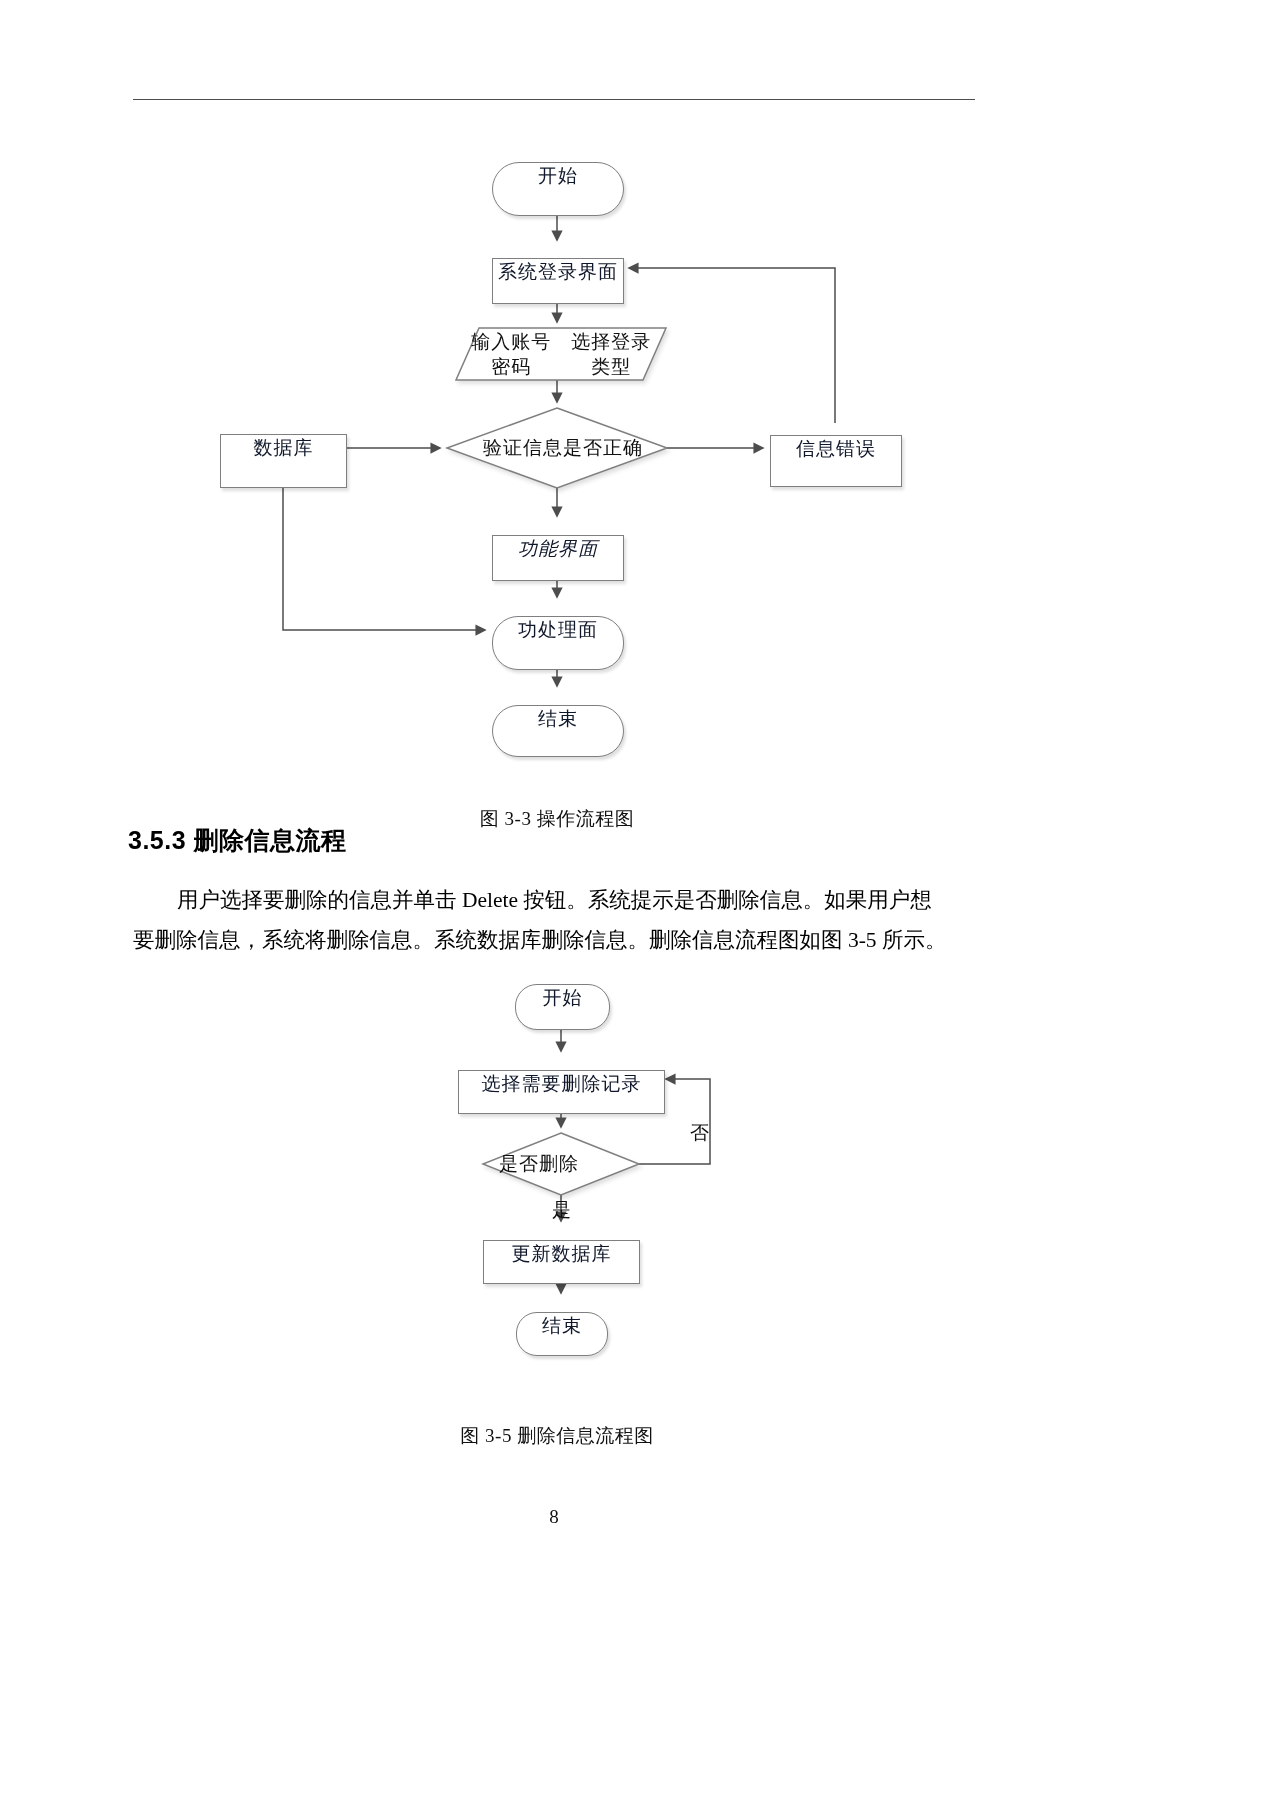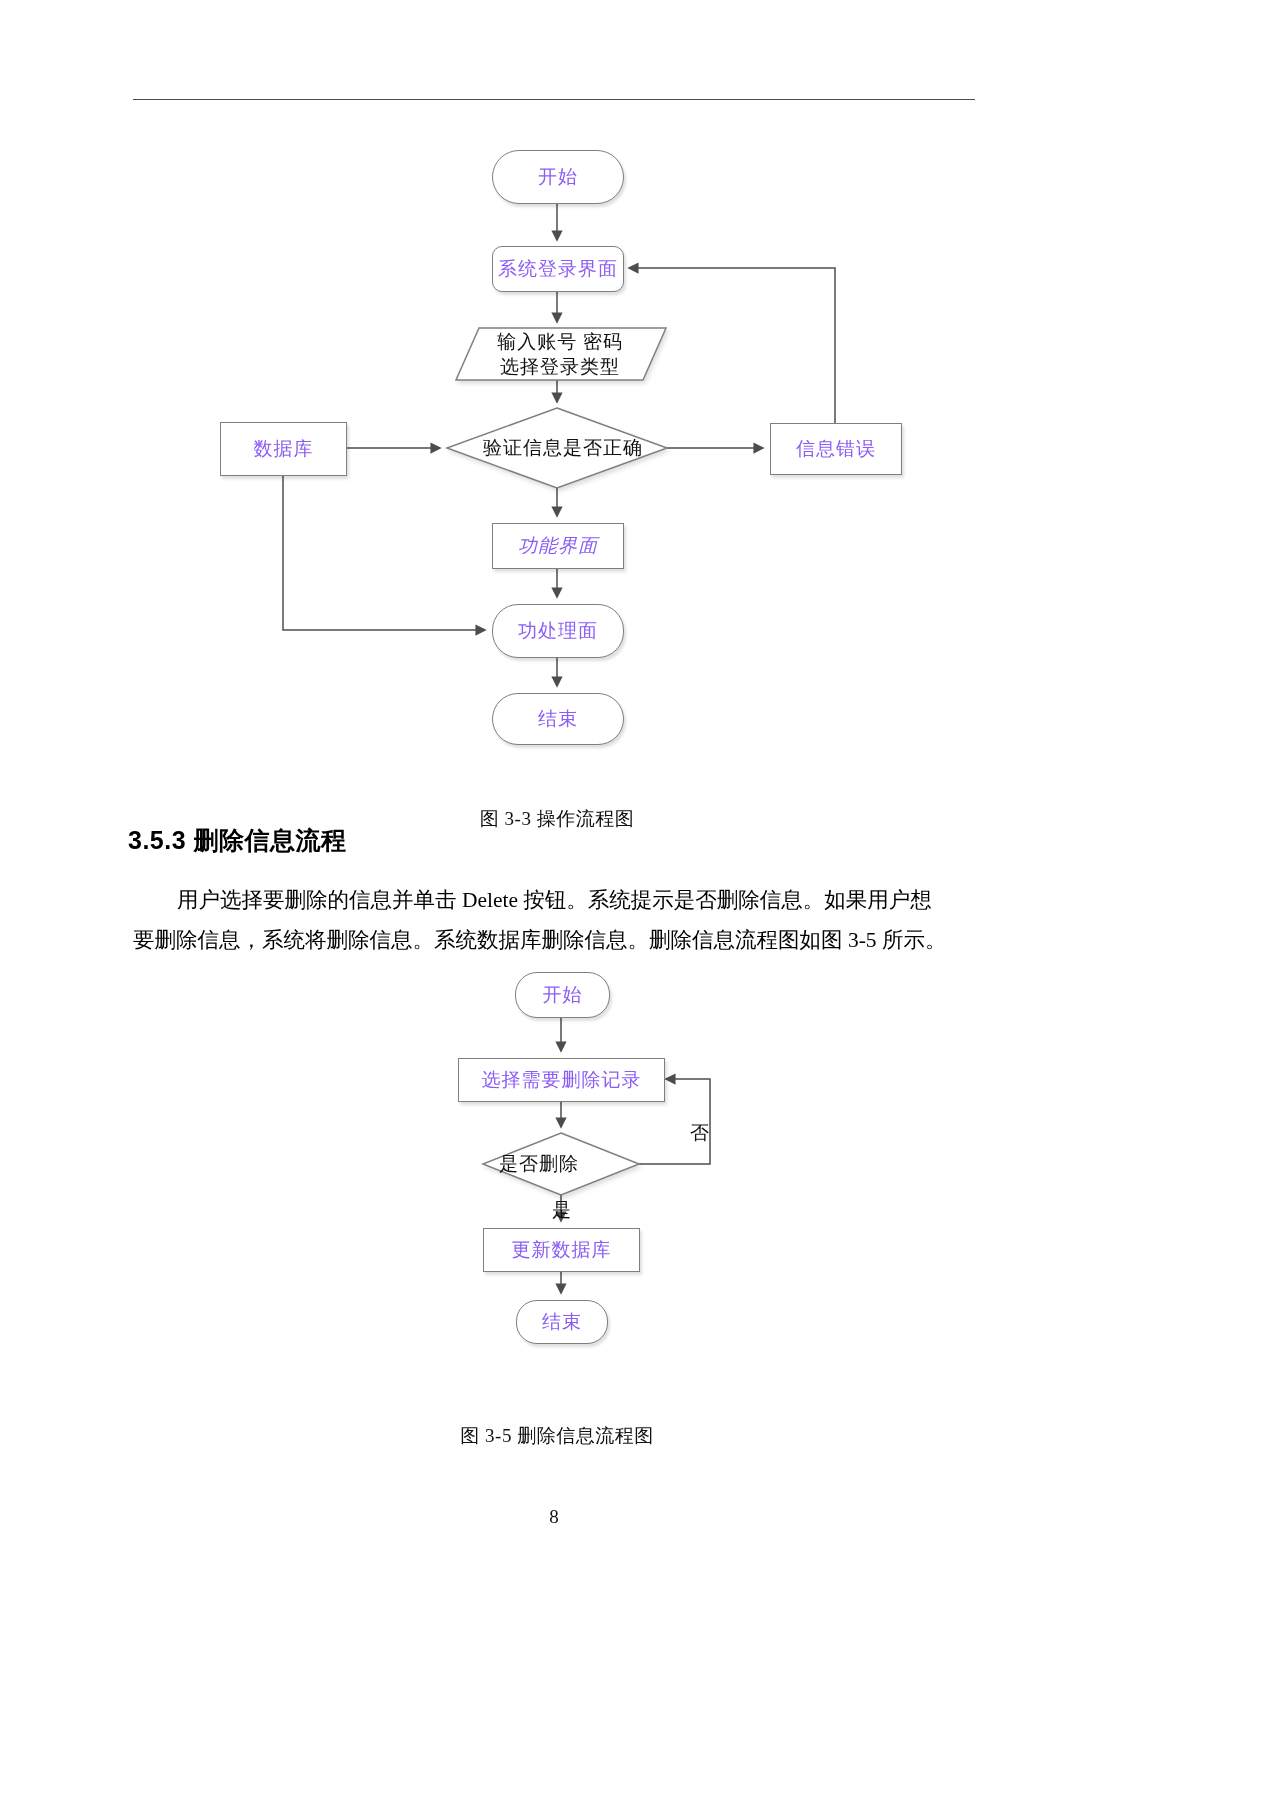--- a/index.html
+++ b/index.html
@@ -17,38 +17,39 @@
   }
   .header-rule {
     position: absolute;
     left: 133px; top: 99px;
     width: 842px; height: 1px;
     background: #4d4d4d;
   }
   .svg-layer { position: absolute; left: 0; top: 0; }
   .node {
     position: absolute;
-    display: flex; align-items: center; justify-content: center;
+    display: flex; justify-content: center;
     background: #ffffff;
     border: 1.5px solid #7f7f7f;
     box-shadow: 2px 3px 3px rgba(0,0,0,0.13);
     font-size: 19px;
     letter-spacing: 1px;
-    color: #8b5cf6;
+    color: #0f172a;
+    margin-top: 12px;
   }
   .stadium { border-radius: 28px; }
   .free-label {
     position: absolute;
     display: flex; align-items: center; justify-content: center;
     text-align: center;
     font-size: 19px;
     letter-spacing: 1px;
     color: #111111;
   }
-  .free-label.col { flex-direction: column; line-height: 25px; font-family: Liberation Serif, serif; }
+  .free-label.col { flex-direction: row; line-height: 25px; font-family: Liberation Serif, serif; }
   .caption {
     position: absolute;
     text-align: center;
     font-size: 19px;
     letter-spacing: 0.5px;
     color: #111111;
     margin-top: 28px;
   }
   .heading {
     position: absolute;
@@ -115,21 +116,21 @@
       <polygon points="479,328 666,328 643,380 456,380"></polygon>
       <polygon points="557,408 667,448 557,488 447,448"></polygon>
       <polygon points="561,1133 639,1164 561,1195 483,1164"></polygon>
     </g>
   </svg>
 
   <div class="node stadium" style="left:492px; top:150px; width:130px; height:52px;">
     <span>开始</span>
   </div>
 
-  <div class="node" style="left:492px; top:246px; width:130px; height:44px;border-radius:10px;">
+  <div class="node" style="left:492px; top:246px; width:130px; height:44px;">
     <span>系统登录界面</span>
   </div>
 
   <div class="free-label col" style="left:460px; top:330px; width:200px; height:48px;">
     <span>输入账号 密码</span>
     <span>选择登录类型</span>
   </div>
 
   <div class="free-label" style="left:453px; top:435px; width:220px; height:26px;align-items:flex-end;">
     <span>验证信息是否正确</span>

